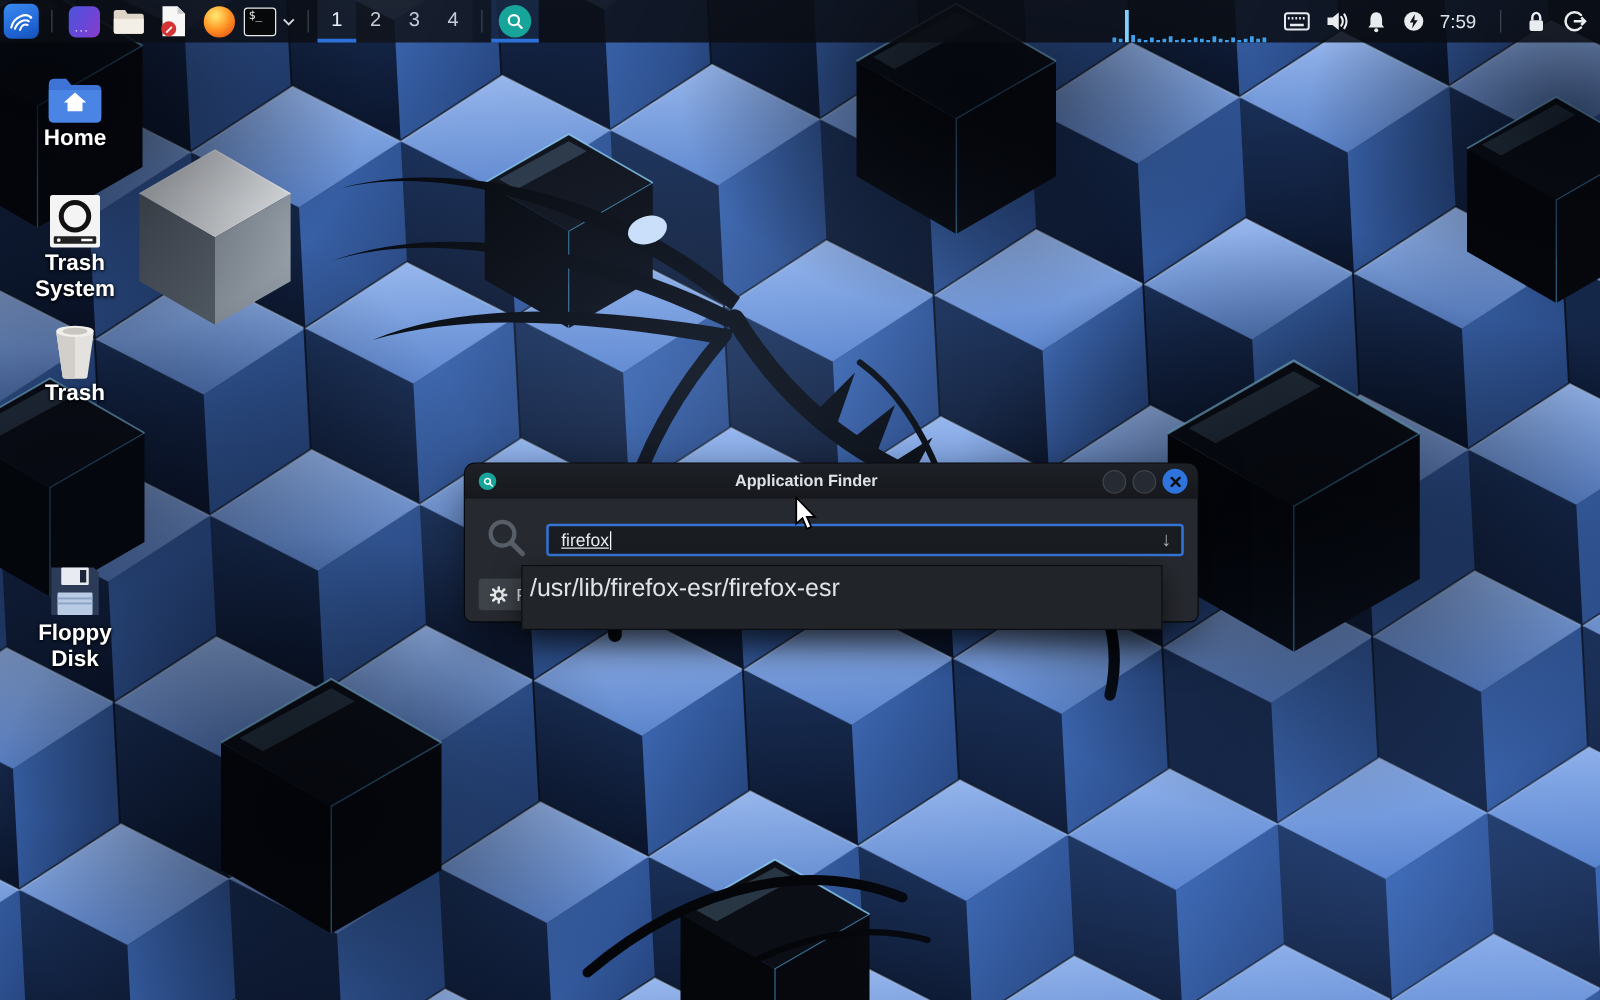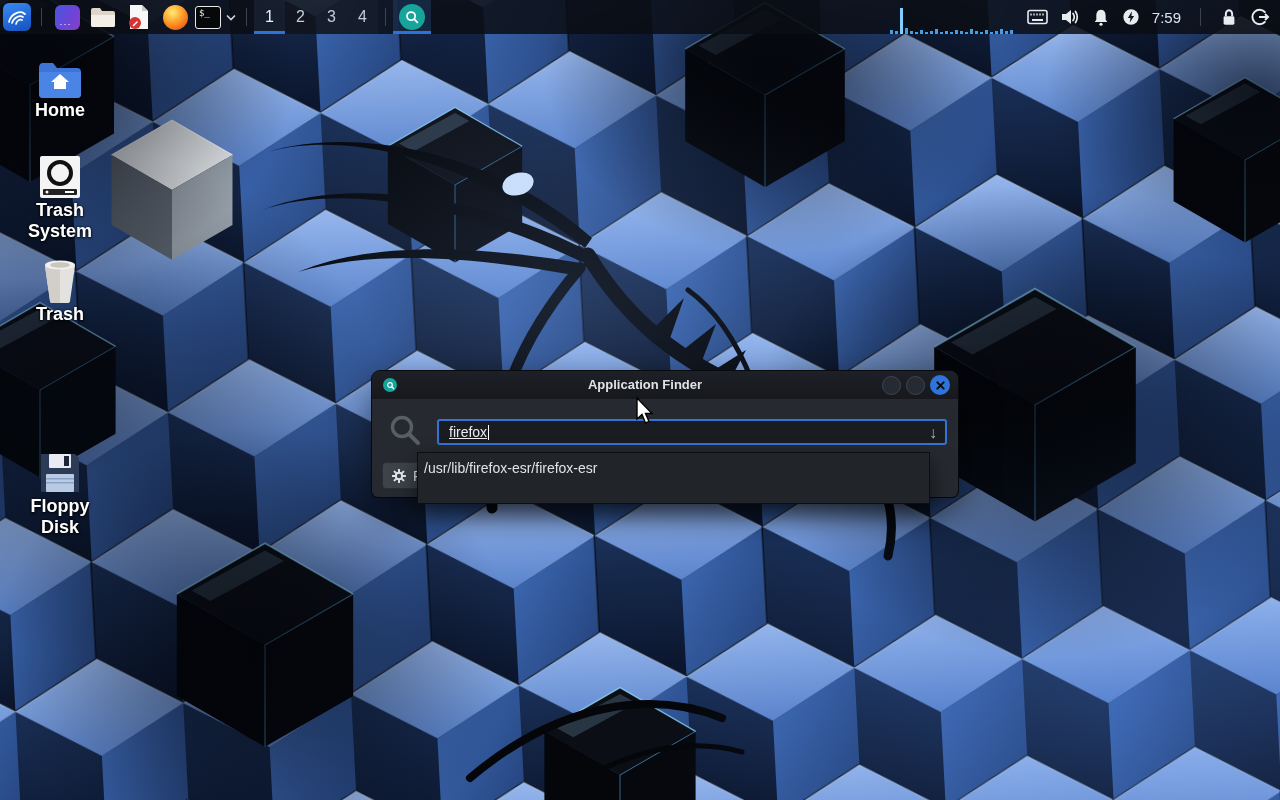--- a/index.html
+++ b/index.html
@@ -76,21 +76,21 @@
                   color:#e9ebee; font-size:14px;text-decoration:underline; }
   .caret { display:inline-block; width:1px; height:15px; background:#ffffff; margin-left:1px; }
   .input-arrow { position:absolute; right:8px; top:1px; color:#a9b0b7; font-size:16px; line-height:21px; }
   .pref-btn { position:absolute; left:10px; top:91px; height:27px; width:122px;
               background:#3e434a; border:1px solid #2b2f35; border-radius:4px;
               display:flex; align-items:center; gap:7px; padding:0 9px;
               color:#e9eaec; font-size:14px; white-space:nowrap; overflow:hidden; }
   .popup { position:absolute; left:417px; top:452px; width:513px; height:52px;
            background:#212429; border:1px solid #0c0e12; z-index:20;
            box-shadow:0 9px 22px rgba(0,0,0,.55); }
-  .popup-item { padding:7px 0 0 6px; color:#e0e3e7; font-size:14px; }
+  .popup-item { padding:7px 0 0 6px; color:#e0e3e7; font-size:20px; }
 
   .cursor { position:absolute; left:636px; top:397px; z-index:50; }
 </style>
 </head>
 <body>
 
 <div class="stage">
 
   <div class="wallpaper">
     <svg width="1280" height="800" viewBox="0 0 1280 800">

